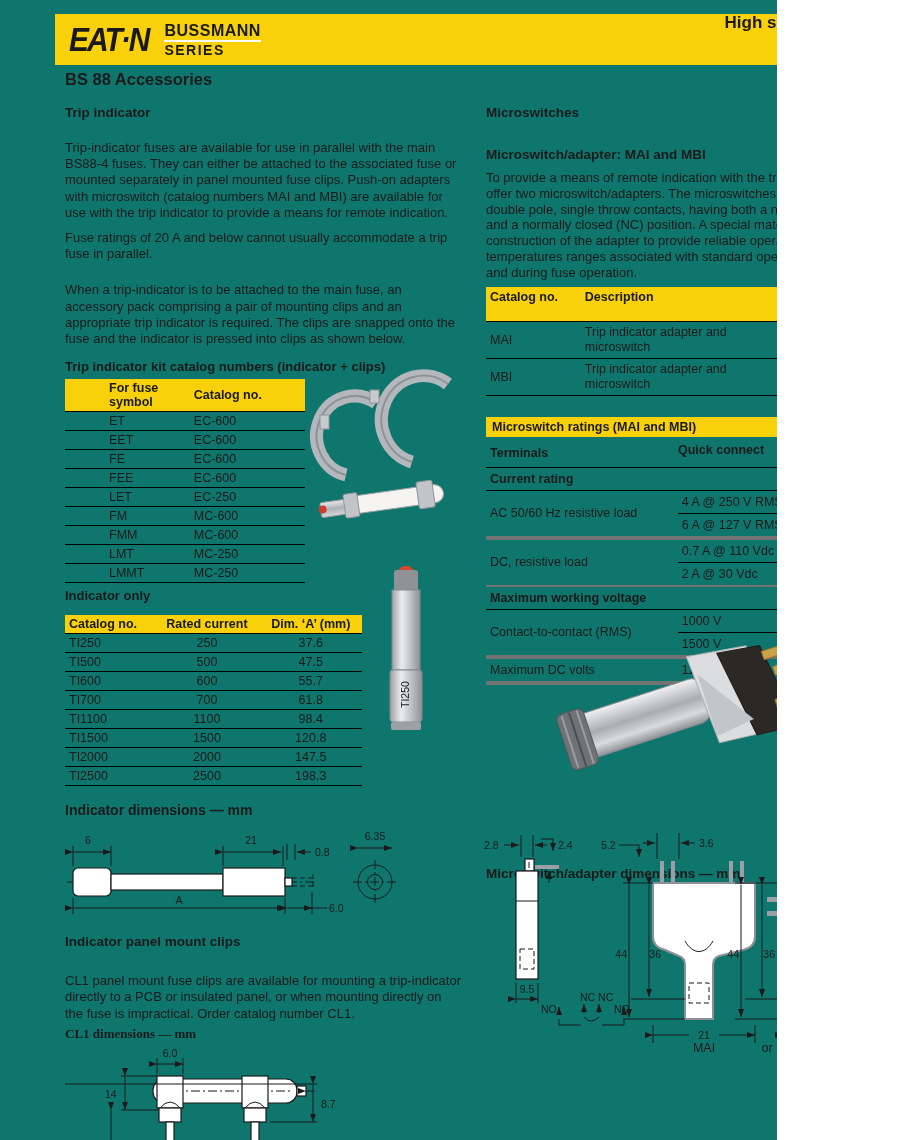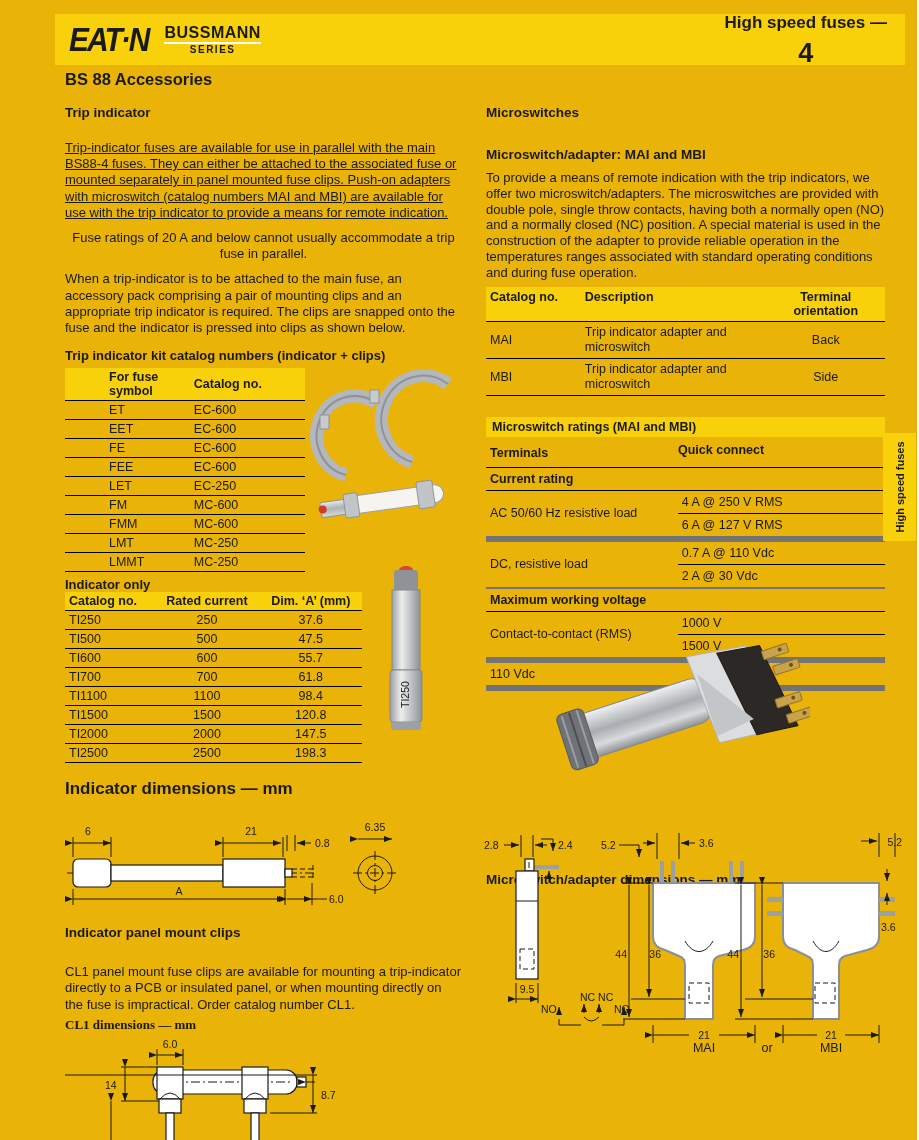--- a/index.html
+++ b/index.html
@@ -3,28 +3,28 @@
 <meta charset="utf-8">
 <style>
   :root{
     --yellow:#F8D10A;
     --ink:#1a1a1a;
     --gray-stroke:#8a9096;
     --silver:#c6c9cc;
   }
   html,body{margin:0;padding:0;background:#fff;}
   body{font-family:"Liberation Sans", sans-serif;color:var(--ink);}
-  .page{position:relative;width:917px;height:1140px;background:#eab308;overflow:hidden;}
+  .page{position:relative;width:777px;height:1140px;background:#0f766e;overflow:hidden;}
 
   
   .band{position:absolute;left:55px;top:14px;width:850px;height:51px;background:var(--yellow);display:flex;align-items:center;}
   .logo{font-weight:bold;font-style:italic;font-size:30px;letter-spacing:-2px;margin-left:14px;transform:scaleY(1.08);}
   .bussmann{margin-left:16px;line-height:1;}
   .bussmann .top{font-weight:bold;font-size:16px;letter-spacing:.5px;border-bottom:2px solid #fff;padding-bottom:1px;}
-  .bussmann .bottom{font-size:10px;font-weight:bold;text-align:center;letter-spacing:1.5px;margin-top:1px;}
+  .bussmann .bottom{font-size:14px;font-weight:bold;text-align:left;letter-spacing:1.5px;margin-top:1px;}
   .band-title{margin-left:auto;margin-right:18px;font-weight:bold;font-size:17px;display:flex;align-items:center;gap:7px;flex-direction:column;}
   .band-title .num{font-size:27px;line-height:1;}
 
   .page-title{position:absolute;left:65px;top:70px;margin:0;font-size:16.5px;font-weight:bold;}
 
   .col-left{position:absolute;left:65px;top:105px;width:397px;}
   .col-right{position:absolute;left:486px;top:105px;width:399px;}
 
   h3.sec{font-size:13.5px;font-weight:bold;margin:0;}
   h4.sub{font-size:13px;font-weight:bold;margin:0;}
@@ -46,21 +46,21 @@
   .atbl .arow{display:flex;border-bottom:1px solid #000;align-items:center;padding:3px 0;}
   .ac1{width:24%;padding-left:4px;}
   .ac2{width:46%;line-height:1.2;}
   .ac3{width:30%;text-align:center;}
 
   
   .ratings{width:399px;font-size:12.5px;}
   .r-title{background:var(--yellow);font-weight:bold;font-size:12.5px;padding:3px 6px;margin-bottom:2px;}
   .r-head{display:flex;font-weight:bold;padding:4px 0;border-bottom:1.5px solid #000;}
   .r-sub{font-weight:bold;padding:4px 4px;border-bottom:1px solid #000;}
-  .r-group{display:flex;border-bottom:6px solid #737373;}
+  .r-group{display:flex;border-bottom:4px solid #737373;}
   .r-group.thick{border-bottom-width:2px;}
   .r-left{width:47%;padding:3px 4px;display:flex;align-items:center;}
   .r-right{width:53%;padding:0 4px;}
   .r-vals{width:53%;display:flex;flex-direction:column;}
   .r-val{padding:3px 4px;min-height:16px;display:flex;align-items:center;}
   .r-val + .r-val{border-top:1px solid #000;}
 
   
   .side-tab{position:absolute;left:883px;top:433px;width:33px;height:108px;background:var(--yellow);display:flex;align-items:center;justify-content:center;}
   .side-tab span{transform:rotate(-90deg);white-space:nowrap;font-size:11px;font-weight:bold;}
@@ -88,22 +88,22 @@
     <div class="band-title">
       <span>High speed fuses —</span>
       <span class="num">4</span>
     </div>
   </div>
 
   <h1 class="page-title">BS 88 Accessories</h1>
 
   <div class="col-left">
     <h3 class="sec" style="margin-bottom:20px;">Trip indicator</h3>
-    <p class="body" style="margin-bottom:9px;text-decoration:underline;">Trip-indicator fuses are available for use in parallel with the main BS88-4 fuses. They can either be attached to the associated fuse or mounted separately in panel mounted fuse clips. Push-on adapters with microswitch (catalog numbers MAI and MBI) are available for use with the trip indicator to provide a means for remote indication.</p>
-    <p class="body" style="margin-bottom:9px;text-align:center;">Fuse ratings of 20 A and below cannot usually accommodate a trip fuse in parallel.</p>
+    <p class="body" style="margin-bottom:9px;">Trip-indicator fuses are available for use in parallel with the main BS88-4 fuses. They can either be attached to the associated fuse or mounted separately in panel mounted fuse clips. Push-on adapters with microswitch (catalog numbers MAI and MBI) are available for use with the trip indicator to provide a means for remote indication.</p>
+    <p class="body" style="margin-bottom:20px;">Fuse ratings of 20 A and below cannot usually accommodate a trip fuse in parallel.</p>
     <p class="body" style="margin-bottom:12px;">When a trip-indicator is to be attached to the main fuse, an accessory pack comprising a pair of mounting clips and an appropriate trip indicator is required. The clips are snapped onto the fuse and the indicator is pressed into clips as shown below.</p>
 
     <h4 class="sub" style="margin-bottom:5px;">Trip indicator kit catalog numbers (indicator + clips)</h4>
     <table class="tbl kit">
       <thead>
         <tr>
           <th>For fuse symbol</th>
           <th>Catalog no.</th>
         </tr>
       </thead>
@@ -149,21 +149,21 @@
             <td>MC-250</td>
           </tr>
 
           <tr>
             <td>LMMT</td>
             <td>MC-250</td>
           </tr>
         </tbody>
     </table>
 
-    <h4 class="sub" style="margin-top:5px;margin-bottom:0;">Indicator only</h4>
+    <h4 class="sub" style="margin-top:5px;margin-bottom:12px;">Indicator only</h4>
     <table class="tbl ind">
       <thead>
         <tr>
           <th>Catalog no.</th>
           <th style="text-align:center;">Rated current</th>
           <th style="text-align:center;">Dim. ‘A’ (mm)</th>
         </tr>
       </thead>
       <tbody>
 
@@ -210,21 +210,21 @@
           </tr>
 
           <tr>
             <td>TI2500</td>
             <td>2500</td>
             <td>198.3</td>
           </tr>
         </tbody>
     </table>
 
-    <h4 class="sub" style="margin-top:16px;margin-bottom:20px;font-size:17px;">Indicator dimensions — mm</h4>
+    <h4 class="sub" style="margin-top:16px;margin-bottom:10px;font-size:14px;">Indicator dimensions — mm</h4>
 
     
     <svg width="390" height="92" viewBox="0 0 390 92">
       <defs>
         <marker id="a1" markerWidth="9" markerHeight="8" refX="8" refY="3" orient="auto">
           <path d="M0,0 L8,3 L0,6 z" fill="#1a1a1a"></path>
         </marker>
       </defs>
       <line class="dim cdash" x1="2" y1="54" x2="252" y2="54"></line>
       <rect class="shape" x="8" y="40" width="38" height="28" rx="5"></rect>
@@ -365,20 +365,21 @@
       </div>
       <div class="r-sub">Maximum working voltage</div>
       <div class="r-group">
         <div class="r-left">Contact-to-contact (RMS)</div>
         <div class="r-vals">
           <div class="r-val">1000 V</div>
           <div class="r-val">1500 V</div>
         </div>
       </div>
       <div class="r-group">
+        <div class="r-left">Maximum DC volts</div>
         <div class="r-vals">
           <div class="r-val">110 Vdc</div>
         </div>
       </div>
     </div>
 
     <h4 class="sub" style="margin-top:181px;font-size:13.5px;">Microswitch/adapter dimensions — mm</h4>
   </div>
 
   <svg class="photo" style="left:483px;top:833px;" width="420" height="220" viewBox="0 0 420 220">

